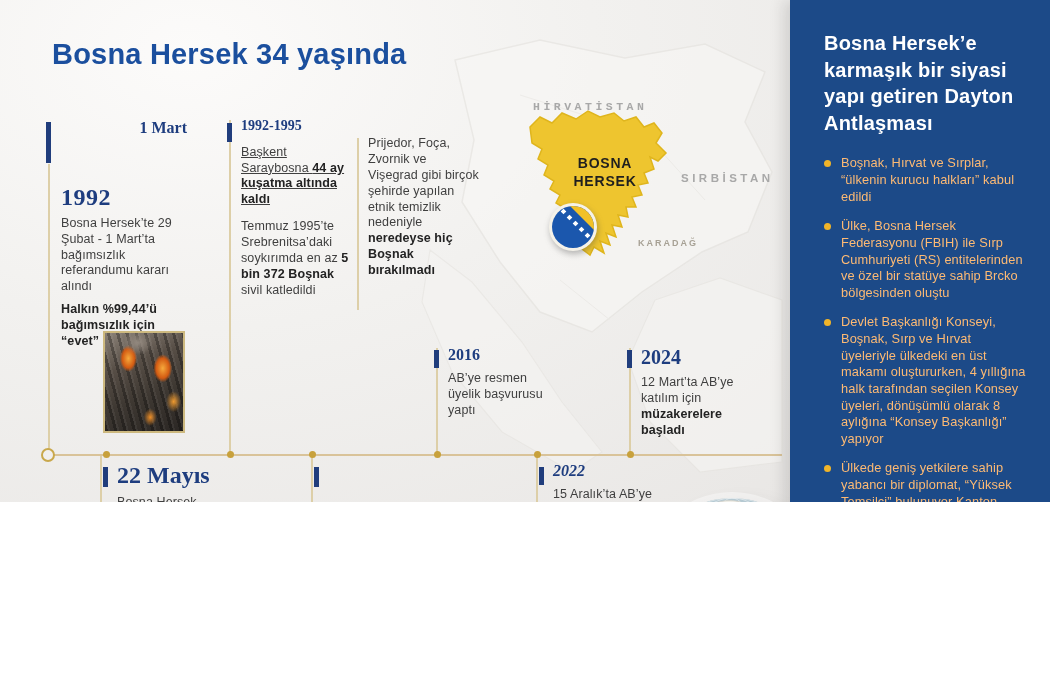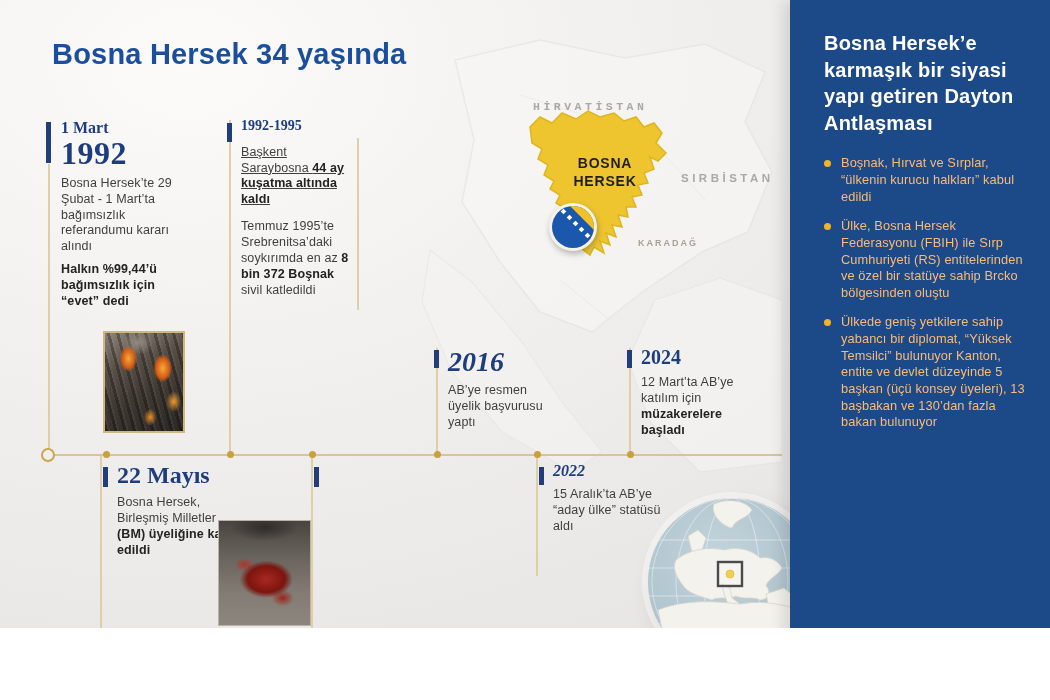--- a/index.html
+++ b/index.html
@@ -1,33 +1,33 @@
 <!DOCTYPE html>
 <html><head>
 <meta charset="utf-8">
 <style>
   html,body{margin:0;padding:0;}
   .canvas{
-    position:relative;width:1050px;height:628px;overflow:hidden;
+    position:relative;width:1050px;height:502px;overflow:hidden;
     font-family:"Liberation Sans","DejaVu Sans",sans-serif;
     background:radial-gradient(900px 620px at 18% 10%, #fcfbfa 0%, #f2f1ef 45%, #e9e7e5 100%);
   }
   .bgmap{position:absolute;left:0;top:0;z-index:1;}
   
   .title{position:absolute;left:52px;top:38px;z-index:4;font-size:29px;font-weight:800;color:#1b4f9e;letter-spacing:.2px;}
   
   .hline{position:absolute;left:48px;top:454px;width:734px;height:2px;background:#d9c399;z-index:2;}
   .tl-start{position:absolute;left:41px;top:448px;width:10px;height:10px;border:2.5px solid #c9a84c;border-radius:50%;background:#f1efee;z-index:3;}
   .tdot{position:absolute;width:7px;height:7px;border-radius:50%;background:#c8a13c;top:451px;z-index:3;}
   .vline{position:absolute;width:2px;background:#ddcfa8;z-index:2;}
   .navybar{position:absolute;width:5px;background:#203d7c;z-index:3;}
   
   .entry{position:absolute;z-index:3;}
-  .kicker{font-family:"Liberation Serif","DejaVu Serif",serif;font-weight:700;color:#1e3d7f;font-size:16px;line-height:1.05;}
-  .year-lg{font-family:"Liberation Serif","DejaVu Serif",serif;font-weight:700;color:#1e3d7f;font-size:32px;line-height:1.0;letter-spacing:.5px;}
+  .kicker{font-family:"Liberation Serif","DejaVu Serif",serif;font-weight:700;color:#1e3d7f;font-size:16px;line-height:1.05;text-align:right;}
+  .year-lg{font-family:"Liberation Serif","DejaVu Serif",serif;font-weight:700;color:#1e3d7f;font-size:24px;line-height:1.0;letter-spacing:.5px;margin-top:48px;}
   .year-md{font-family:"Liberation Serif","DejaVu Serif",serif;font-weight:700;color:#1e3d7f;font-size:14px;line-height:1.05;}
   .p{margin-top:7px;font-size:12.5px;line-height:1.27;color:#3f3f3f;letter-spacing:.1px;}
   .p .b{font-weight:700;color:#232323;}
   
   .photo1{position:absolute;left:103px;top:331px;width:82px;height:102px;z-index:3;border:2px solid #cdb97f;box-sizing:border-box;
     background:
       radial-gradient(20px 16px at 42% 10%, rgba(150,140,130,.95), rgba(120,110,100,0) 75%),
       radial-gradient(11px 17px at 30% 26%, #f6a93c 0%, #d35b12 55%, rgba(60,40,30,0) 78%),
       radial-gradient(12px 18px at 74% 36%, #f6a93c 0%, #d35b12 55%, rgba(60,40,30,0) 78%),
       radial-gradient(10px 14px at 88% 70%, #f09b30 0%, rgba(60,40,30,0) 75%),
@@ -107,26 +107,29 @@
   <div class="entry" style="left:61px;top:120px;width:126px;">
     <div class="kicker">1 Mart</div>
     <div class="year-lg">1992</div>
     <div class="p"><span>Bosna Hersek’te 29 Şubat - 1 Mart’ta bağımsızlık referandumu kararı alındı</span></div>
     <div class="p"><span class="b">Halkın %99,44’ü bağımsızlık için “evet” dedi</span></div>
   </div>
 
   <div class="entry" style="left:241px;top:119px;width:112px;">
     <div class="year-md">1992-1995</div>
     <div class="p" style="margin-top:11px;text-decoration:underline;"><span>Başkent Saraybosna </span><span class="b">44 ay kuşatma altında kaldı</span></div>
-    <div class="p" style="margin-top:11px;"><span>Temmuz 1995’te Srebrenitsa’daki soykırımda en az </span><span class="b">8 bin 372 Boşnak</span><span> sivil katledildi</span></div>
-  </div>
-
+    <div class="p" style="margin-top:11px;"><span>Temmuz 1995’te Srebrenitsa’daki soykırımda en az </span><span class="b">5 bin 372 Boşnak</span><span> sivil katledildi</span></div>
+  </div>
+
+  <div class="entry" style="left:368px;top:136px;width:112px;">
+    <div class="p" style="margin-top:0;"><span>Prijedor, Foça, Zvornik ve Vişegrad gibi birçok şehirde yapılan etnik temizlik nedeniyle </span><span class="b">neredeyse hiç Boşnak bırakılmadı</span></div>
+  </div>
 
   <div class="entry" style="left:448px;top:347px;width:112px;">
-    <div class="year-md" style="font-size:28px;font-style:italic;">2016</div>
+    <div class="year-md" style="font-size:16px;">2016</div>
     <div class="p"><span>AB’ye resmen üyelik başvurusu yaptı</span></div>
   </div>
 
   <div class="entry" style="left:641px;top:347px;width:118px;">
     <div class="year-md" style="font-size:20px;">2024</div>
     <div class="p"><span>12 Mart’ta AB’ye katılım için </span><span class="b">müzakerelere başladı</span></div>
   </div>
 
   <div class="entry" style="left:117px;top:463px;width:130px;">
     <div class="year-md" style="font-size:24px;">22 Mayıs</div>
@@ -211,20 +214,24 @@
         <div class="bullet">
           <span class="bdot"></span>
           <span class="btxt">Boşnak, Hırvat ve Sırplar, “ülkenin kurucu halkları” kabul edildi</span>
         </div>
         <div class="bullet">
           <span class="bdot"></span>
           <span class="btxt">Ülke, Bosna Hersek Federasyonu (FBIH) ile Sırp Cumhuriyeti (RS) entitelerinden ve özel bir statüye sahip Brcko bölgesinden oluştu</span>
         </div>
         <div class="bullet">
           <span class="bdot"></span>
+          <span class="btxt">Devlet Başkanlığı Konseyi, Boşnak, Sırp ve Hırvat üyeleriyle ülkedeki en üst makamı oluştururken, 4 yıllığına halk tarafından seçilen Konsey üyeleri, dönüşümlü olarak 8 aylığına “Konsey Başkanlığı” yapıyor</span>
+        </div>
+        <div class="bullet">
+          <span class="bdot"></span>
           <span class="btxt">Ülkede geniş yetkilere sahip yabancı bir diplomat, “Yüksek Temsilci” bulunuyor Kanton, entite ve devlet düzeyinde 5 başkan (üçü konsey üyeleri), 13 başbakan ve 130’dan fazla bakan bulunuyor</span>
         </div>
       </div>
     <svg class="aa-logo" viewBox="0 0 40 42" aria-hidden="true">
       <path d="M7,28 A14,14 0 1,1 33,28" fill="none" stroke="#ffffff" stroke-width="2.4"></path>
       <text x="20" y="30" text-anchor="middle" fill="#ffffff" font-size="15" font-weight="700" font-family="Liberation Sans, sans-serif">AA</text>
     </svg>
   </div>
 
   <div class="datestamp">28.02.2026</div>

